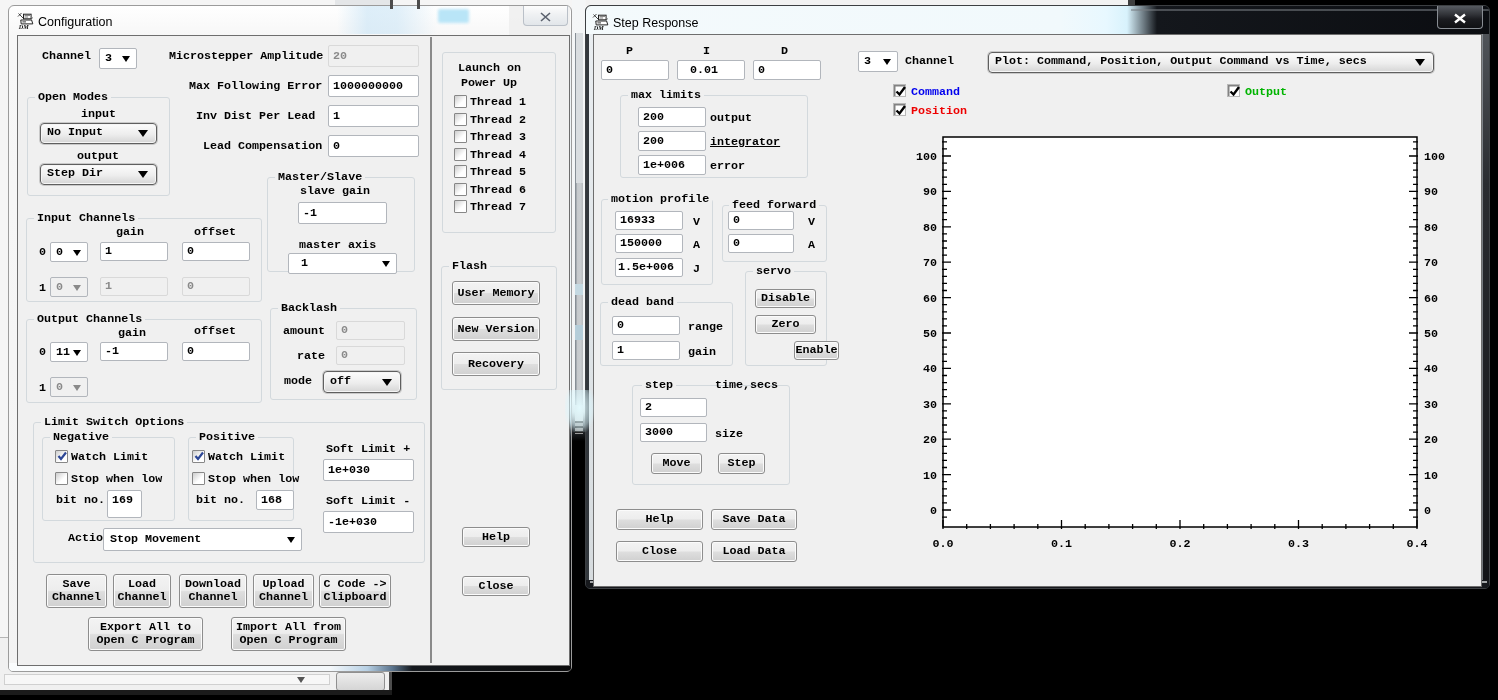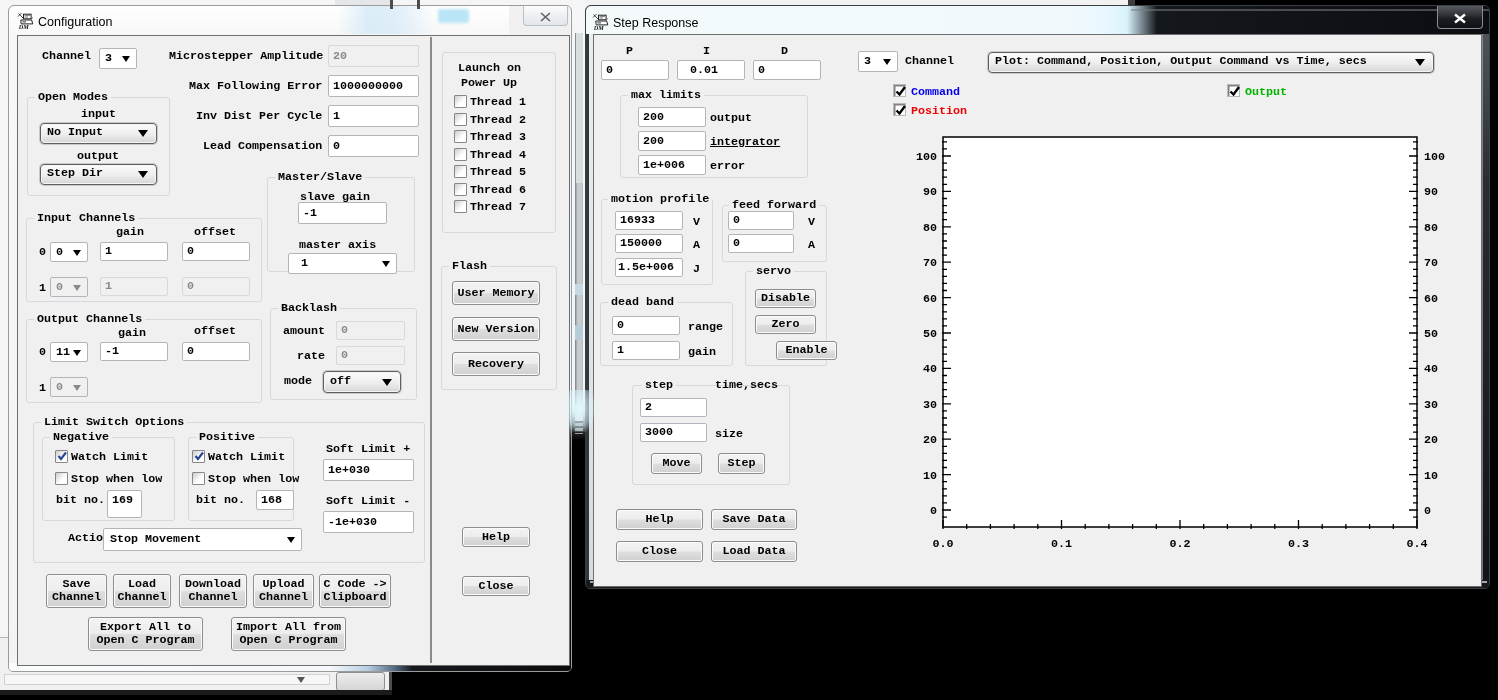--- a/index.html
+++ b/index.html
@@ -53,21 +53,21 @@
 <div style="position:absolute;left:523px;top:6px;width:45px;height:20px;background:linear-gradient(#fdfdfd,#eff1f3 45%,#e2e6ea);border:1px solid #bac0c8;border-top:none;border-radius:0 0 4px 4px"></div>
 <svg style="position:absolute;left:539px;top:12px" width="13" height="10">
     <path d="M2 1 L11 9 M11 1 L2 9" stroke="#5b616e" stroke-width="1.6"></path>
   </svg>
 <div class="lbl" style="left:42px;top:51px;color:#000;">Channel</div>
 <div class="tb" style="left:99px;top:48px;width:38px;height:21px;line-height:19px;background:#fff;color:#000;padding-left:5px">3<span class="arr" style="border-top-color:#000;right:6px;top:7px"></span></div>
 <div class="lbl" style="left:169px;top:51px;color:#000;">Microstepper Amplitude</div>
 <div class="tb dis" style="left:328px;top:45px;width:91px;height:22px;line-height:20px;padding-left:4px">20</div>
 <div class="lbl" style="left:189px;top:81px;color:#000;">Max Following Error</div>
 <div class="tb" style="left:328px;top:75px;width:91px;height:22px;line-height:20px;padding-left:4px">1000000000</div>
-<div class="lbl" style="left:196px;top:111px;color:#000;">Inv Dist Per Cycle</div>
+<div class="lbl" style="left:196px;top:111px;color:#000;">Inv Dist Per Lead</div>
 <div class="tb" style="left:328px;top:105px;width:91px;height:22px;line-height:20px;padding-left:4px">1</div>
 <div class="lbl" style="left:203px;top:141px;color:#000;">Lead Compensation</div>
 <div class="tb" style="left:328px;top:135px;width:91px;height:22px;line-height:20px;padding-left:4px">0</div>
 <div class="gb" style="left:27px;top:97px;width:143px;height:99px">
     <span style="left:7px">Open Modes</span>
   </div>
 <div class="lbl" style="left:81px;top:109px;color:#000;">input</div>
 <div class="c3d" style="left:40px;top:123px;width:117px;height:21px;line-height:17px;padding-left:6px">No Input<span class="arr b" style="right:8px;top:6px"></span></div>
 <div class="lbl" style="left:77px;top:151px;color:#000;">output</div>
 <div class="c3d" style="left:40px;top:164px;width:117px;height:21px;line-height:17px;padding-left:6px">Step Dir<span class="arr b" style="right:8px;top:6px"></span></div>
@@ -91,21 +91,21 @@
 <div class="lbl" style="left:194px;top:326px;color:#000;">offset</div>
 <div class="lbl" style="left:39px;top:347px;color:#000;">0</div>
 <div class="tb" style="left:50px;top:342px;width:38px;height:20px;line-height:18px;background:#fff;color:#000;padding-left:5px">11<span class="arr" style="border-top-color:#000;right:6px;top:7px"></span></div>
 <div class="tb" style="left:100px;top:342px;width:68px;height:19px;line-height:17px;padding-left:4px">-1</div>
 <div class="tb" style="left:182px;top:342px;width:68px;height:19px;line-height:17px;padding-left:4px">0</div>
 <div class="lbl" style="left:39px;top:383px;color:#000;">1</div>
 <div class="tb" style="left:50px;top:377px;width:38px;height:20px;line-height:18px;background:#f0f0f0;color:#8a8a8a;padding-left:5px">0<span class="arr" style="border-top-color:#8a8a8a;right:6px;top:7px"></span></div>
 <div class="gb" style="left:267px;top:177px;width:148px;height:95px">
     <span style="left:7px">Master/Slave</span>
   </div>
-<div class="lbl" style="left:300px;top:192px;color:#000;text-align:center;">slave gain</div>
+<div class="lbl" style="left:300px;top:186px;color:#000;text-align:center;">slave gain</div>
 <div class="tb" style="left:298px;top:202px;width:89px;height:22px;line-height:20px;padding-left:4px">-1</div>
 <div class="lbl" style="left:299px;top:240px;color:#000;">master axis</div>
 <div class="tb" style="left:288px;top:253px;width:109px;height:21px;line-height:19px;background:#fff;color:#000;padding-left:12px">1<span class="arr" style="border-top-color:#000;right:6px;top:7px"></span></div>
 <div class="gb" style="left:270px;top:308px;width:147px;height:92px">
     <span style="left:7px">Backlash</span>
   </div>
 <div class="lbl" style="left:283px;top:326px;color:#000;">amount</div>
 <div class="tb dis" style="left:336px;top:321px;width:69px;height:19px;line-height:17px;padding-left:4px">0</div>
 <div class="lbl" style="left:297px;top:351px;color:#000;">rate</div>
 <div class="tb dis" style="left:336px;top:346px;width:69px;height:19px;line-height:17px;padding-left:4px">0</div>
@@ -255,21 +255,21 @@
   </div>
 <div class="tb" style="left:728px;top:211px;width:66px;height:19px;line-height:17px;padding-left:4px">0</div>
 <div class="lbl" style="left:808px;top:217px;color:#000;">V</div>
 <div class="tb" style="left:728px;top:234px;width:66px;height:19px;line-height:17px;padding-left:4px">0</div>
 <div class="lbl" style="left:808px;top:240px;color:#000;">A</div>
 <div class="gb" style="left:745px;top:271px;width:82px;height:95px">
     <span style="left:7px">servo</span>
   </div>
 <div class="btn" style="left:755px;top:289px;width:61px;height:19px">Disable</div>
 <div class="btn" style="left:755px;top:315px;width:61px;height:19px">Zero</div>
-<div class="btn" style="left:776px;top:341px;width:61px;height:19px">Enable</div>
+<div class="btn" style="left:794px;top:341px;width:45px;height:19px">Enable</div>
 <div class="gb" style="left:600px;top:302px;width:133px;height:64px">
     <span style="left:7px">dead band</span>
   </div>
 <div class="tb" style="left:612px;top:316px;width:68px;height:19px;line-height:17px;padding-left:4px">0</div>
 <div class="lbl" style="left:688px;top:322px;color:#000;">range</div>
 <div class="tb" style="left:612px;top:341px;width:68px;height:19px;line-height:17px;padding-left:4px">1</div>
 <div class="lbl" style="left:688px;top:347px;color:#000;">gain</div>
 <div class="gb" style="left:632px;top:385px;width:158px;height:100px">
     <span style="left:9px">step</span>
   </div>

